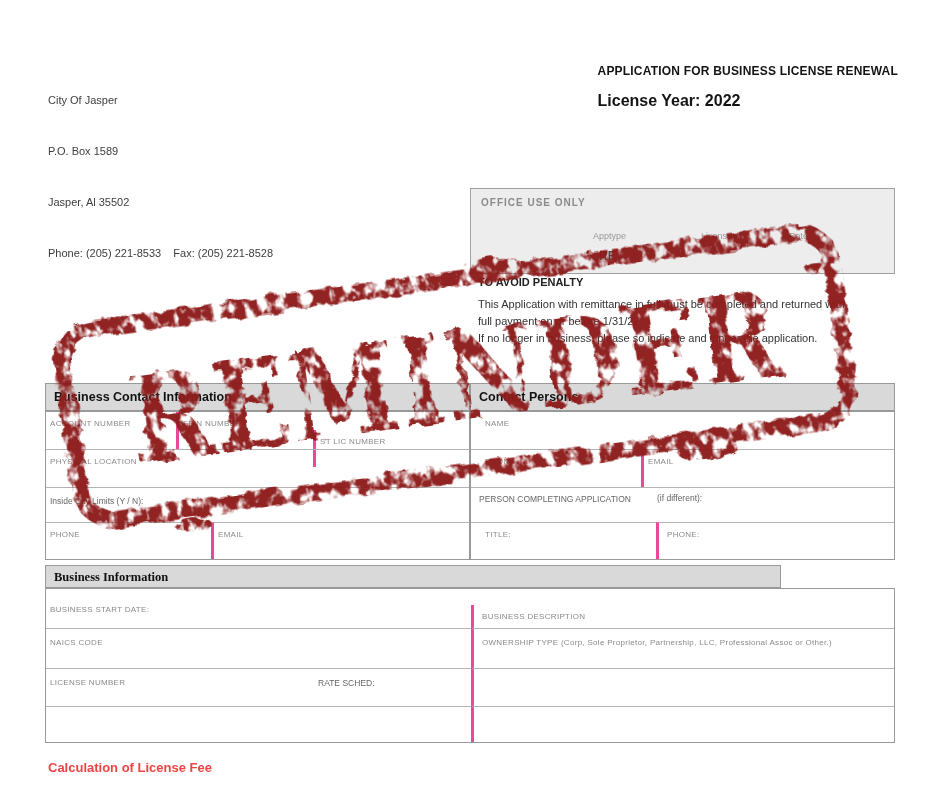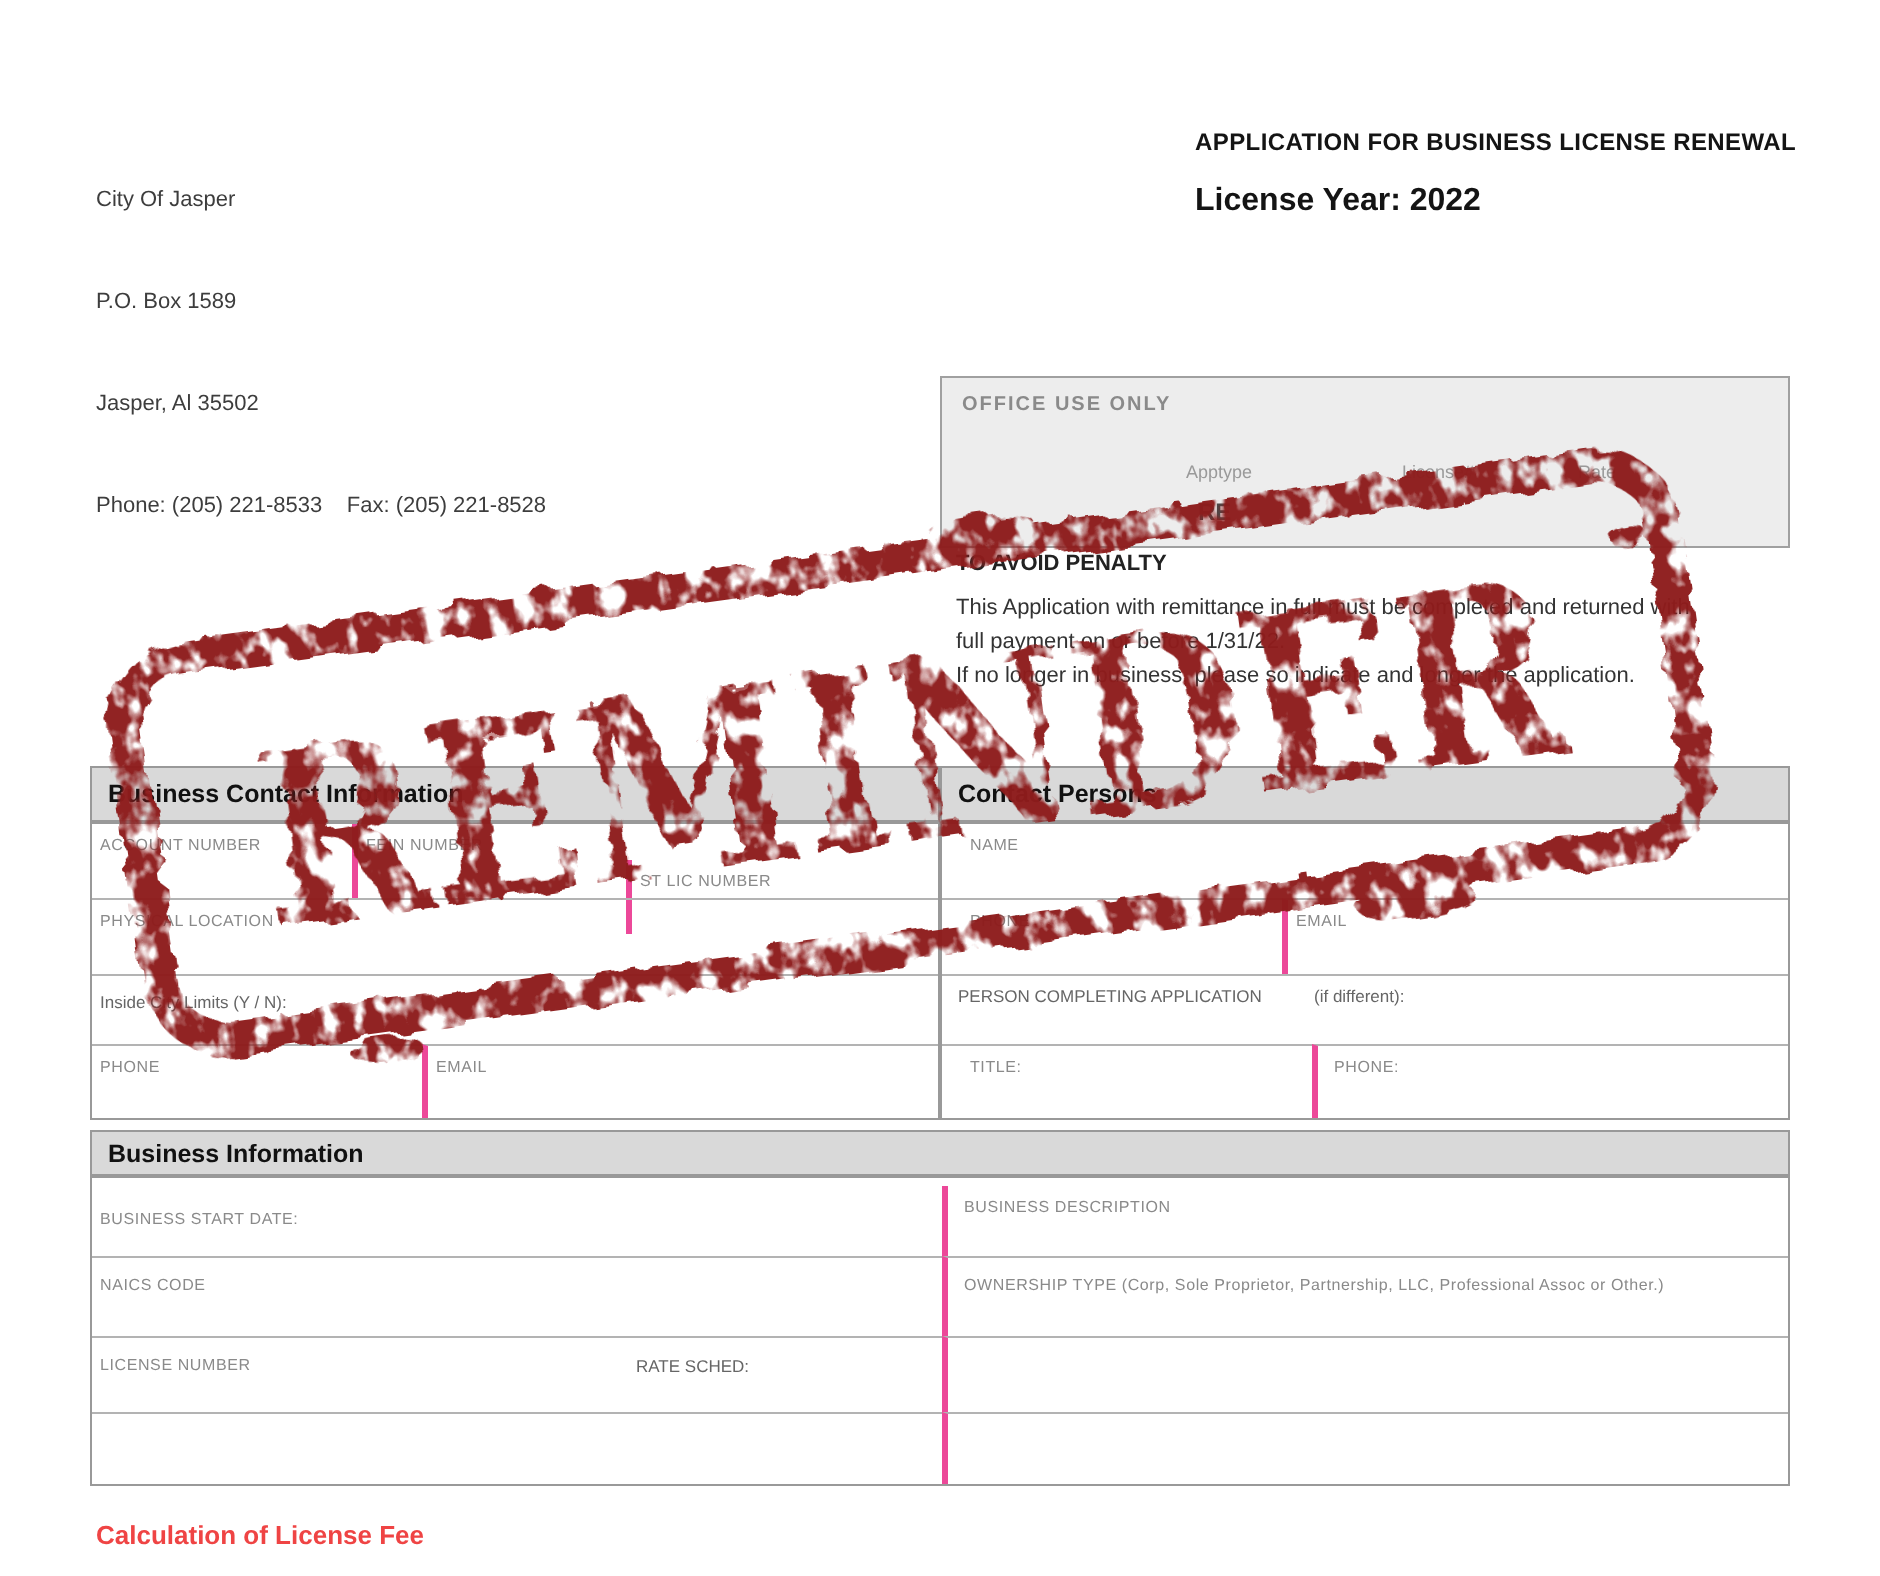--- a/index.html
+++ b/index.html
@@ -127,27 +127,27 @@
       <span class="lbl dk in" style="left:182px;top:0;">(if different):</span>
     </div>
     <div class="cell nl" style="left:0;top:110px;width:185px;height:37px;">
       <span class="lbl" style="padding-left:14px;">TITLE:</span>
     </div>
     <div class="cell" style="left:185px;top:110px;width:238px;height:37px;">
       <span class="lbl" style="padding-left:8px;">PHONE:</span>
     </div>
   </div>
 
-  <div class="bar" style="left:45px;top:565px;width:850px;height:23px;padding-top:4px;">Business Information</div>
+  <div class="bar" style="left:45px;top:565px;width:736px;height:23px;padding-top:4px;font-family:Liberation Serif, serif;">Business Information</div>
 
   <div class="tbl" style="left:45px;top:588px;width:850px;height:155px;">
     <div class="cell nl nt" style="left:0;top:0;width:425px;height:39px;">
       <span class="lbl" style="padding-top:16px;">BUSINESS START DATE:</span>
     </div>
-    <div class="cell nt" style="left:425px;top:4px;width:423px;height:39px;">
+    <div class="cell nt" style="left:425px;top:16px;width:423px;height:39px;">
       <span class="lbl" style="padding-left:8px;">BUSINESS DESCRIPTION</span>
     </div>
     <div class="cell nl" style="left:0;top:39px;width:425px;height:40px;">
       <span class="lbl" style="padding-top:9px;">NAICS CODE</span>
     </div>
     <div class="cell" style="left:425px;top:39px;width:423px;height:40px;">
       <span class="lbl" style="padding-left:8px;padding-top:9px;">OWNERSHIP TYPE (Corp, Sole Proprietor, Partnership, LLC, Professional Assoc or Other.)</span>
     </div>
     <div class="cell nl" style="left:0;top:79px;width:425px;height:38px;">
       <span class="lbl" style="padding-top:9px;">LICENSE NUMBER</span>

